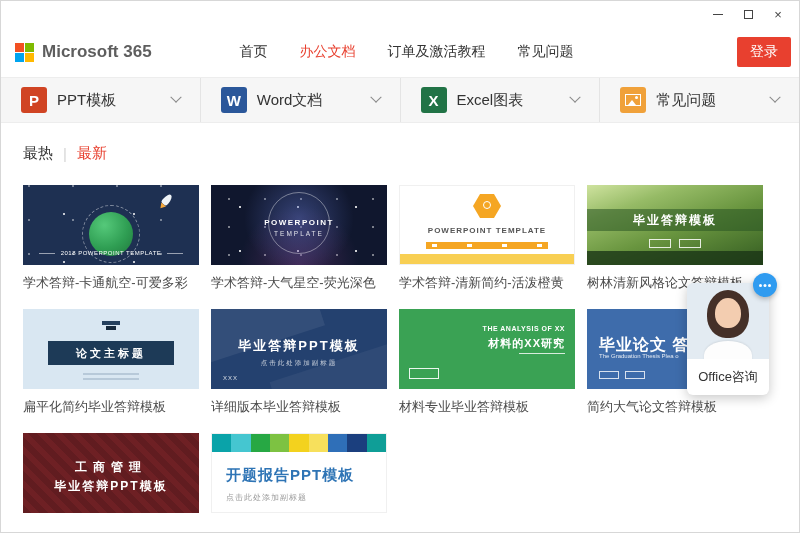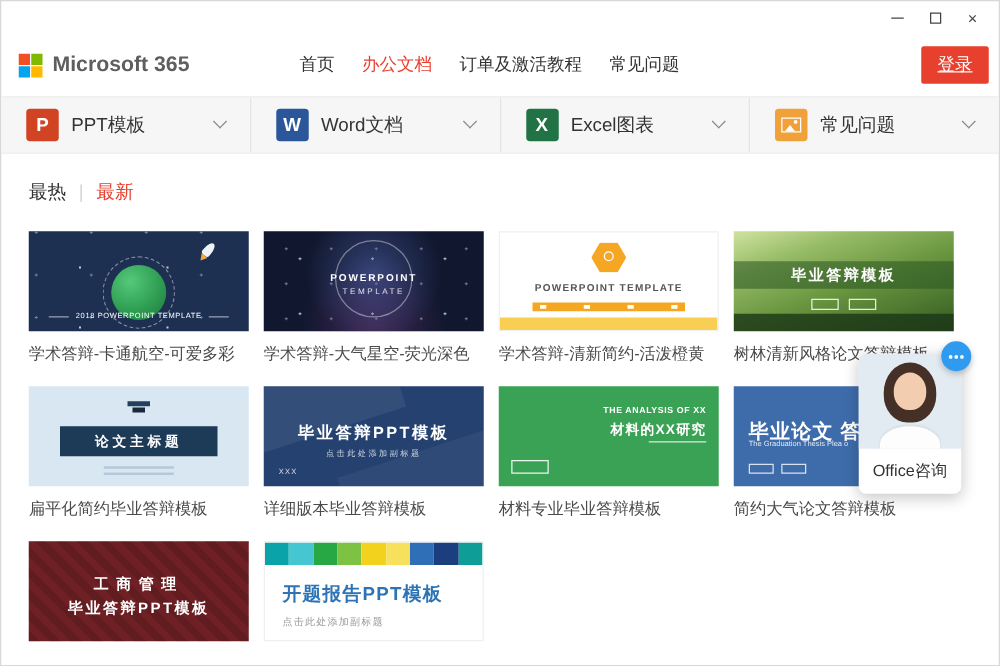--- a/index.html
+++ b/index.html
@@ -15,26 +15,26 @@
   .max-box { width:9px; height:9px; border:1px solid #444; }
   .close-x { font-size:13px; color:#444; line-height:1; }
 
   
   .header { height:50px; display:flex; align-items:center; padding:0 6px 0 14px; }
   .logo { display:flex; align-items:center; }
   .ms-squares { display:grid; grid-template-columns:9px 9px; grid-template-rows:9px 9px; gap:1px; }
   .ms-squares b:nth-child(1){background:#f25022;} .ms-squares b:nth-child(2){background:#7fba00;}
   .ms-squares b:nth-child(3){background:#00a4ef;} .ms-squares b:nth-child(4){background:#ffb900;}
   .logo-text { margin-left:8px; font-size:17px; font-weight:bold; color:#5e5e5e; }
-  .nav { margin-left:88px; display:flex; gap:22px; font-size:14px; color:#333; }
+  .nav { margin-left:88px; display:flex; gap:32px; font-size:14px; color:#333; }
   .nav a { color:#333; text-decoration:none; cursor:pointer; }
   .nav a.active { color:#e8402f; }
   .login-btn { margin-left:auto; margin-right:2px; background:#e8402f; color:#fff; border:none;
     font-size:14px; padding:6px 13px; border-radius:2px; cursor:pointer;
-    font-family:"Liberation Sans", sans-serif;text-decoration:underline; }
+    font-family:"Liberation Sans", sans-serif; }
 
   
   .catbar { height:46px; background:#f6f6f6; border-top:1px solid #ededed; border-bottom:1px solid #ededed;
     display:flex; }
   .cat { flex:1; display:flex; align-items:center; padding:0 20px; border-right:1px solid #e4e4e4; cursor:pointer; }
   .cat:last-child { border-right:none; }
   .cat-icon { width:26px; height:26px; border-radius:3px; color:#fff; font-size:15px; font-weight:bold;
     display:flex; align-items:center; justify-content:center; flex:0 0 26px; position:relative; }
   .ic-ppt { background:#d04423; } .ic-word { background:#2b579a; } .ic-excel { background:#217346; }
   .ic-img { background:#f0a13a; }

